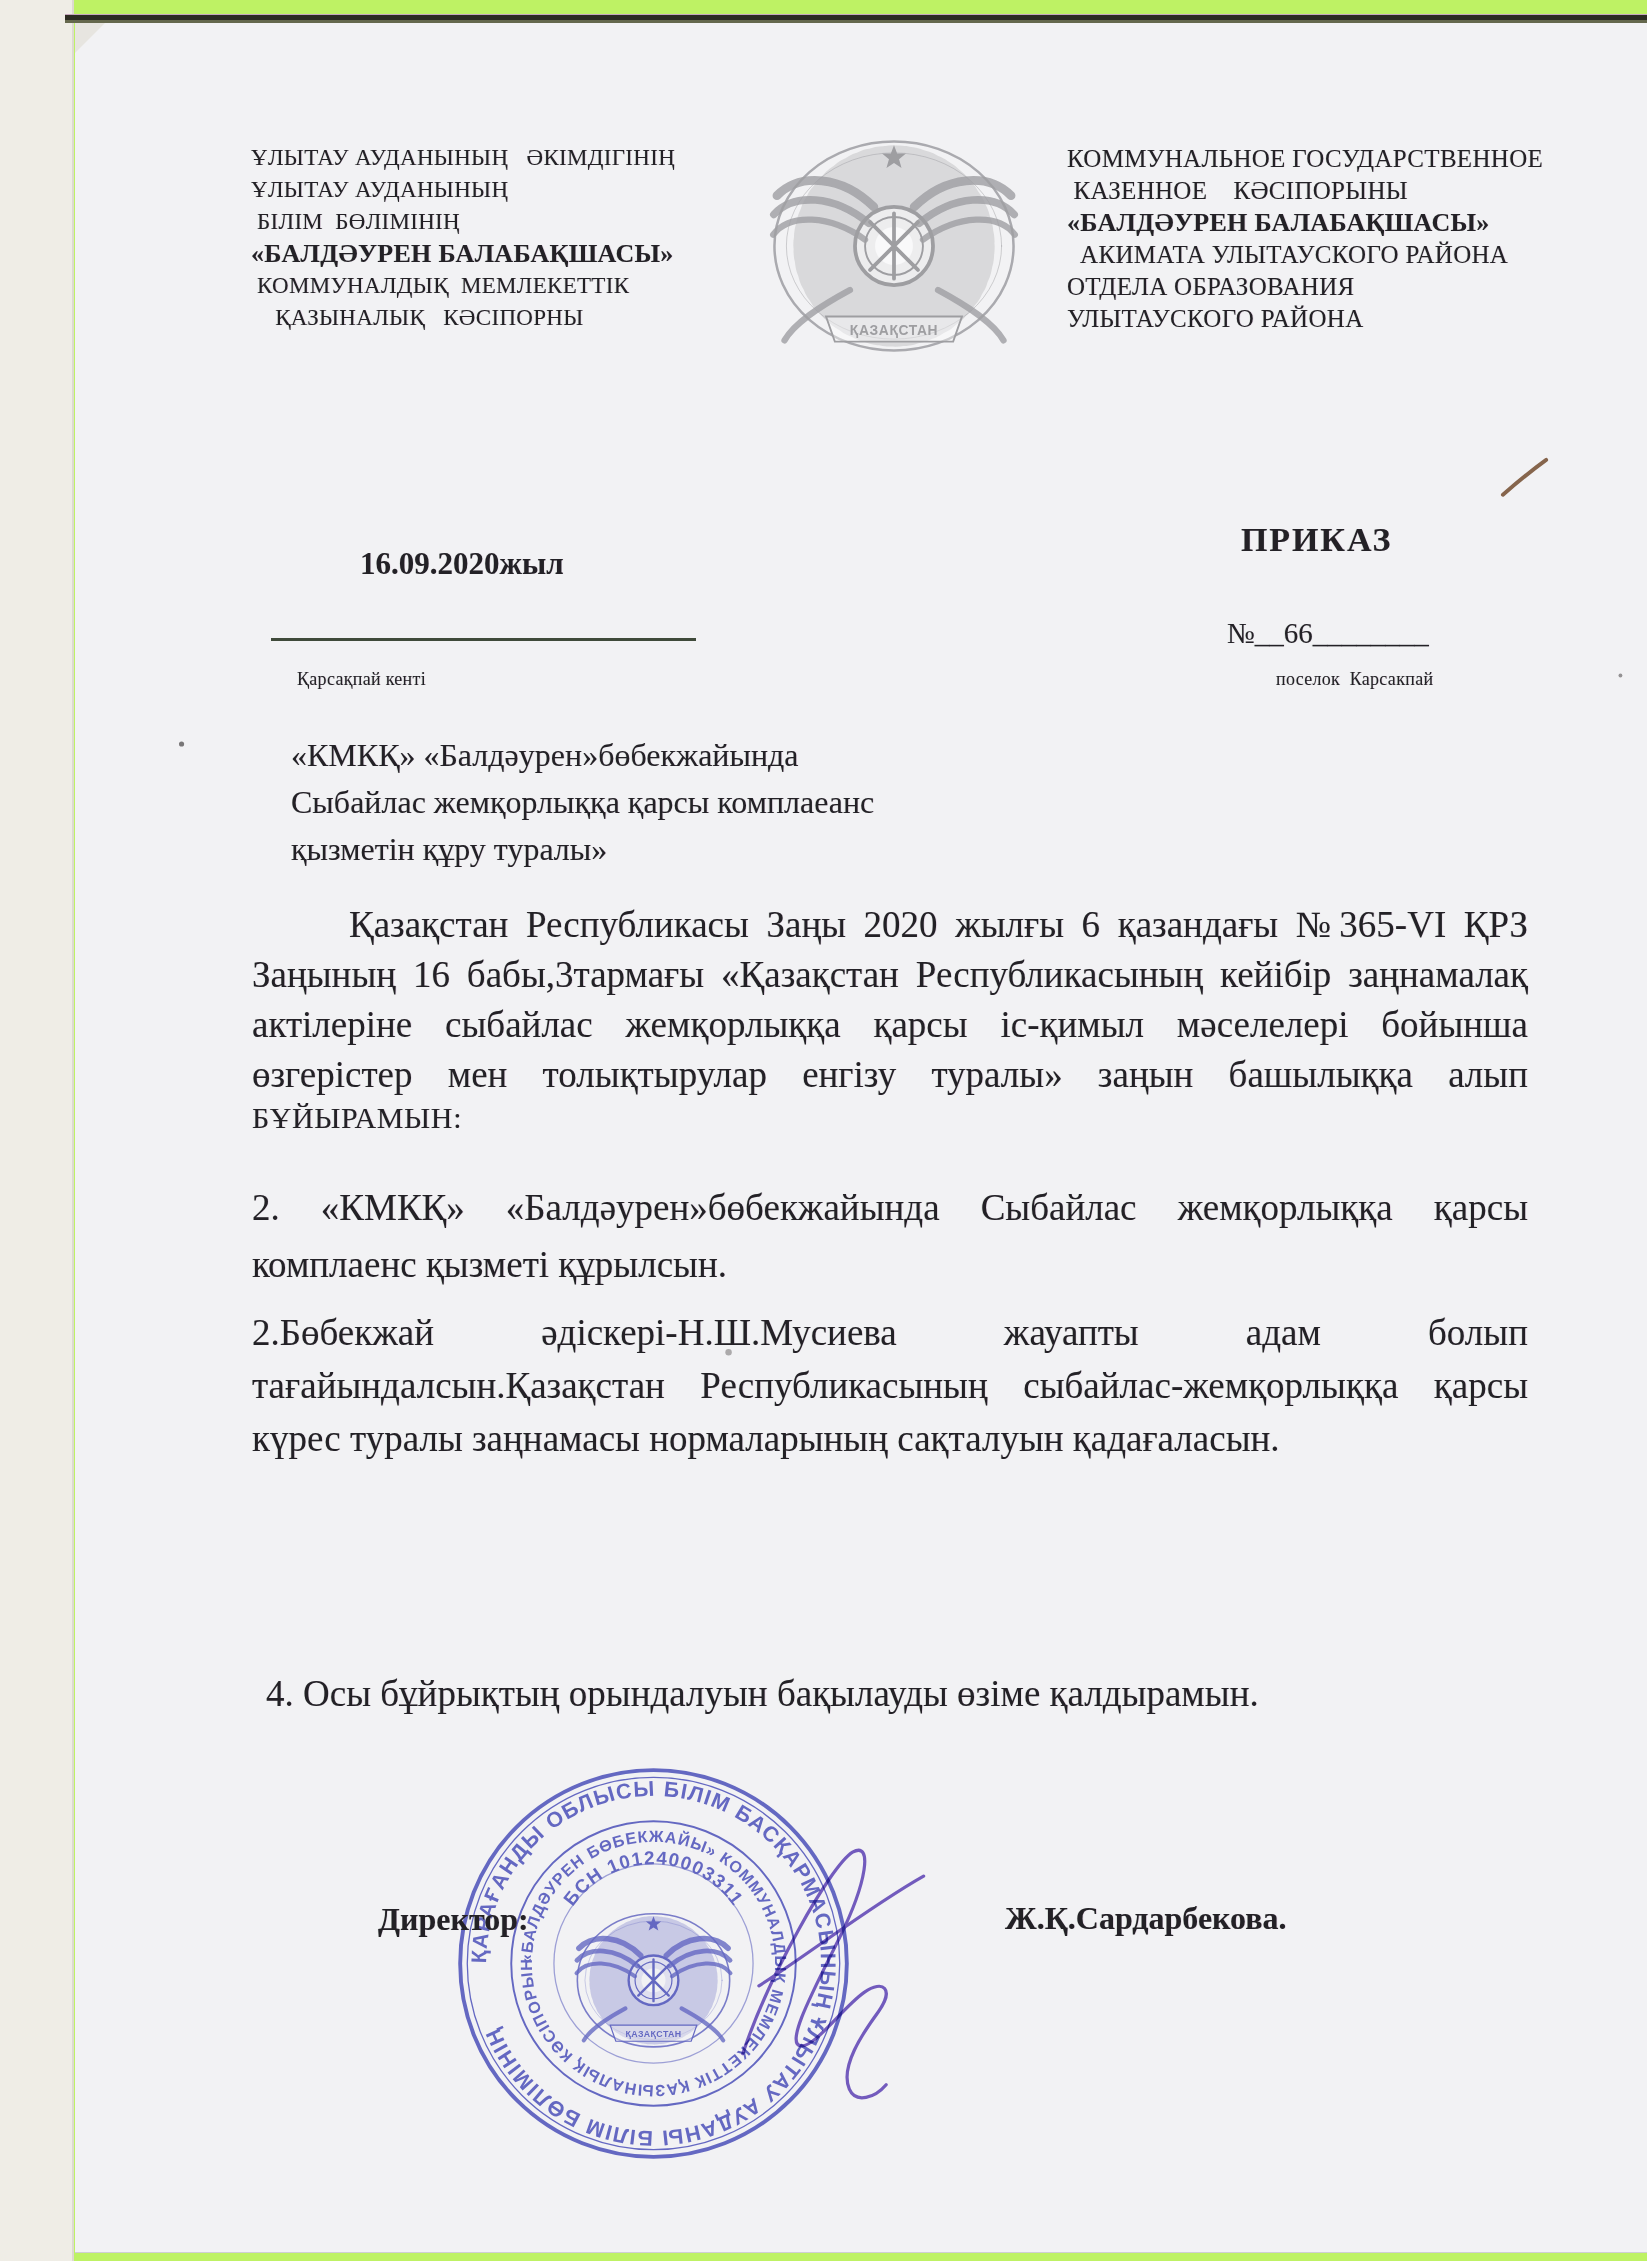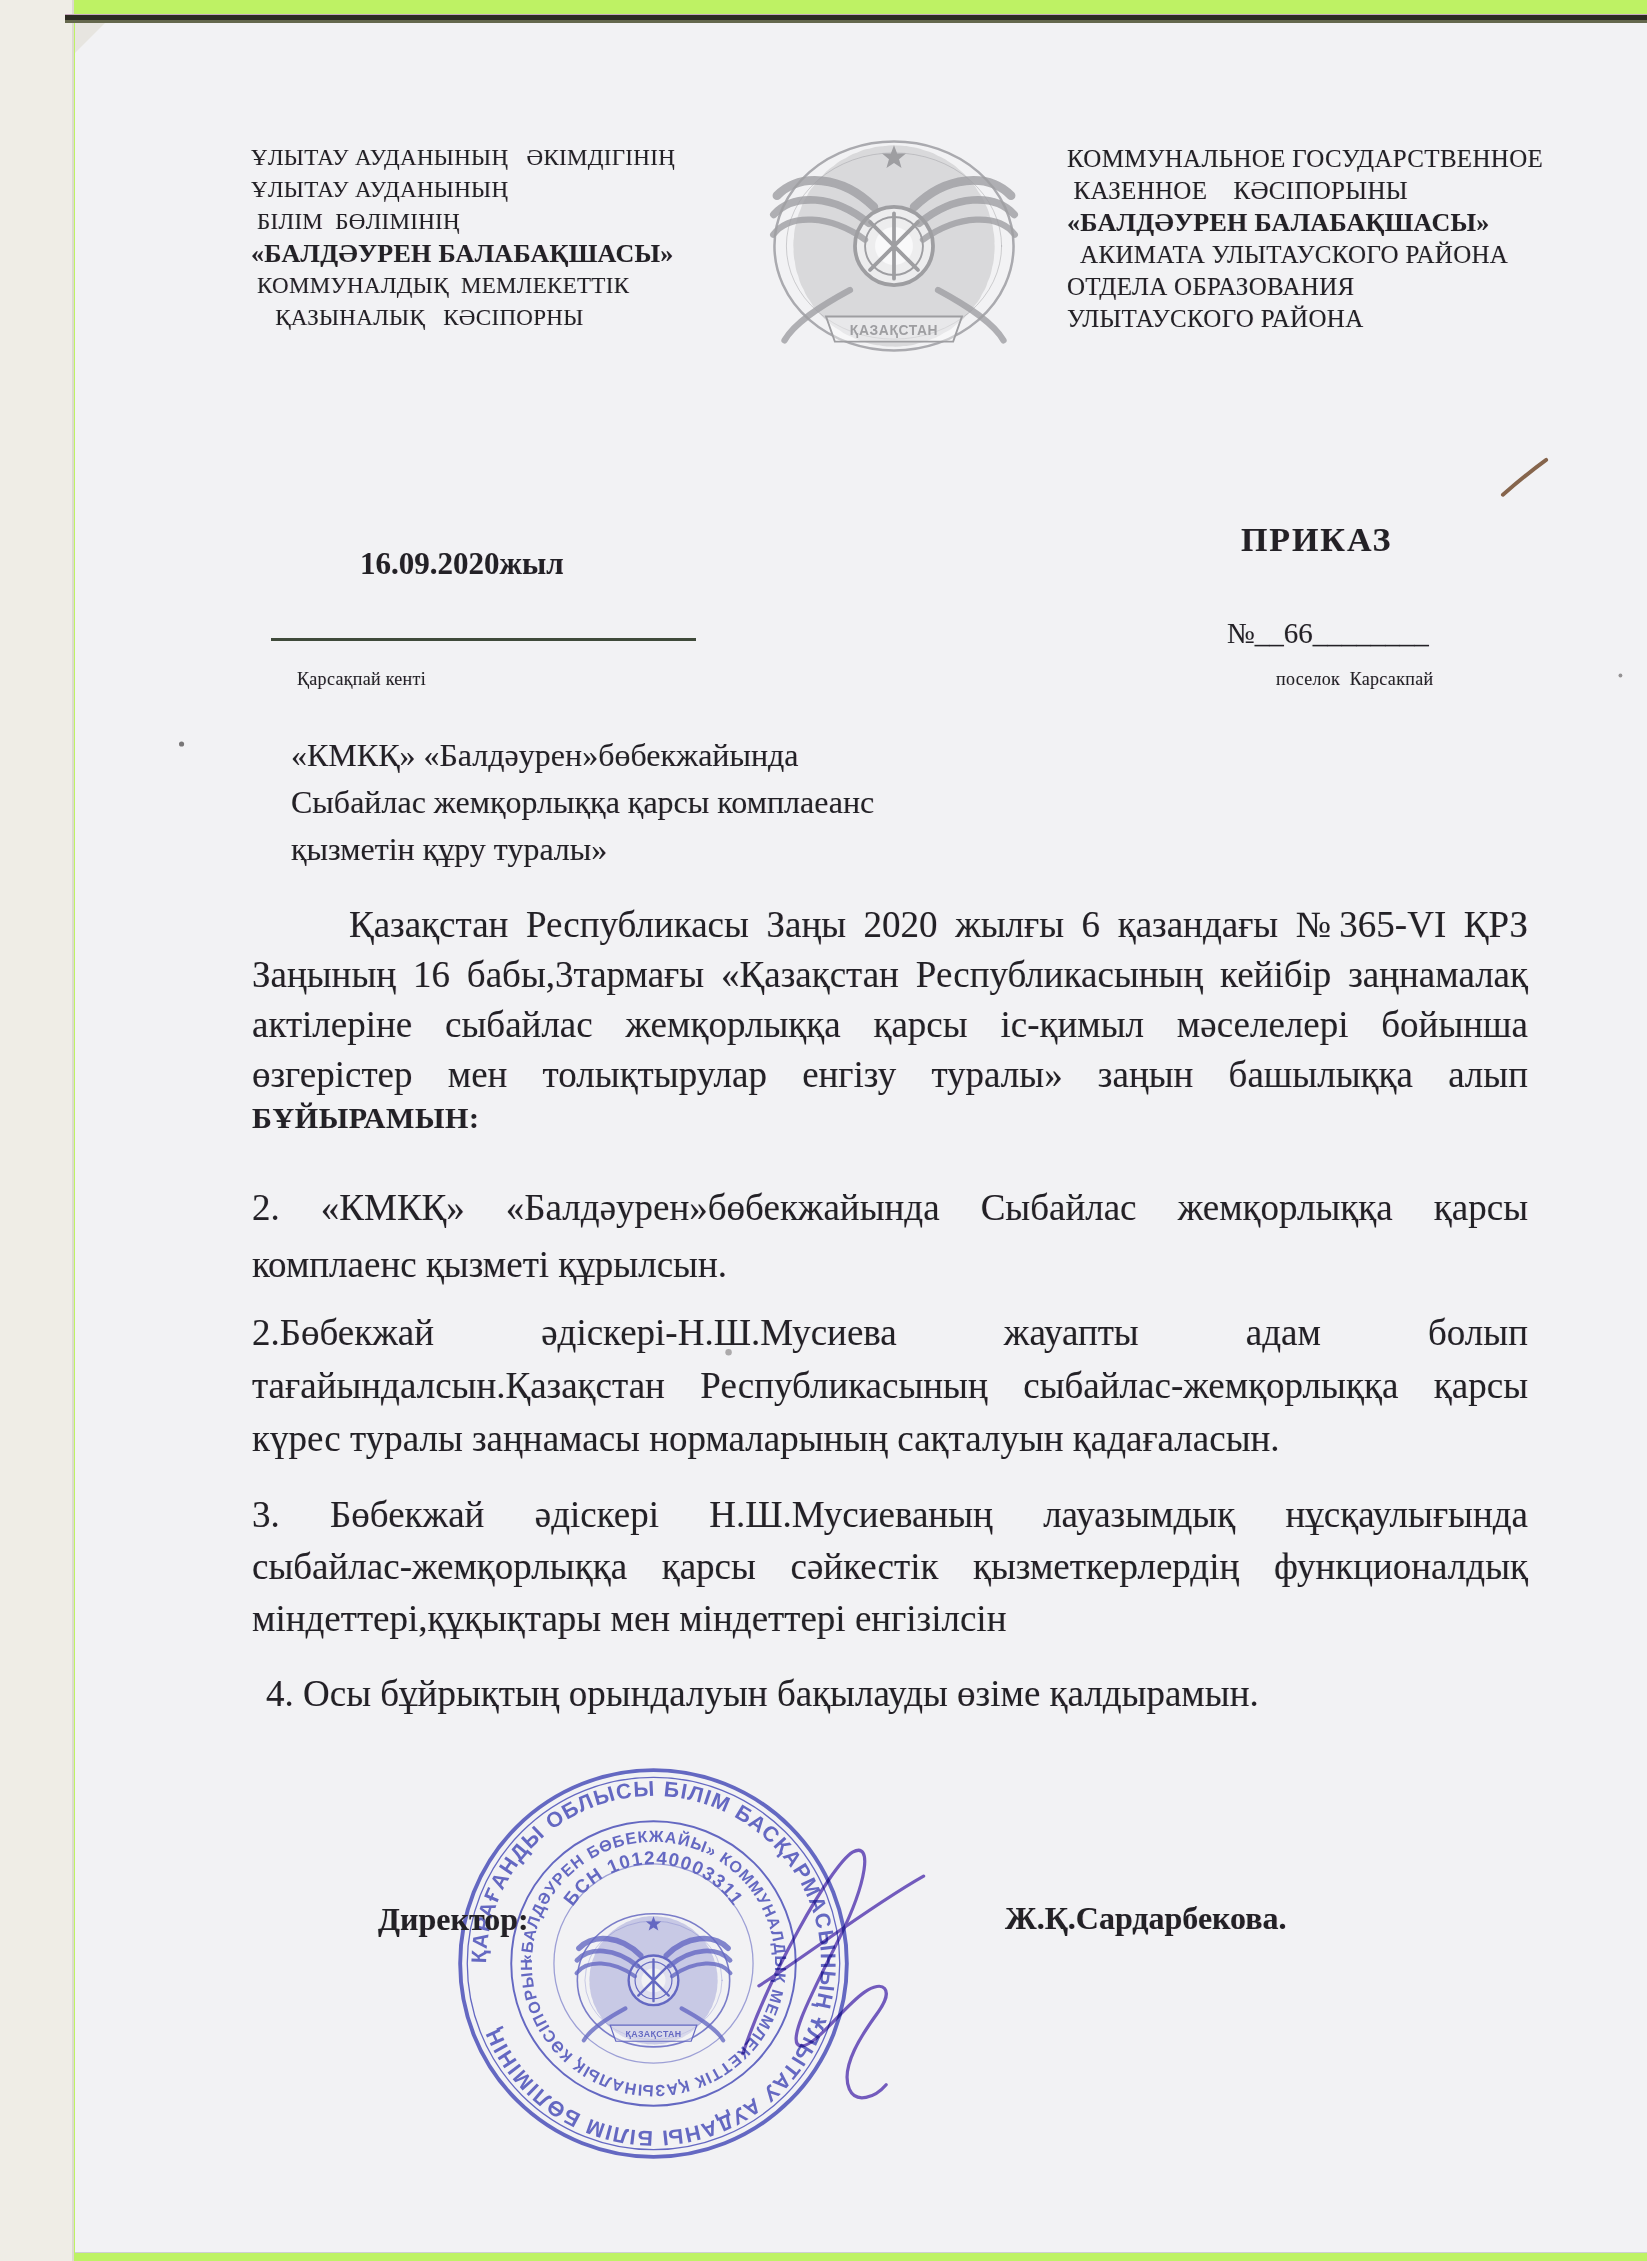--- a/index.html
+++ b/index.html
@@ -34,21 +34,21 @@
   .place-ru{left:1276px;top:669px;white-space:pre;}
 
   .subject{left:291px;top:732px;font-size:32px;font-weight:400;line-height:47px;}
 
   .body-par{width:1276px;font-size:37px;}
   .just .line{text-align:justify;text-align-last:justify;}
   .just .line:last-child{text-align-last:left;}
   .just.stretch-all .line:last-child{text-align-last:justify;}
   .preamble{left:252px;top:900px;line-height:50px;}
   .preamble .line:first-child{text-indent:97px;}
-  .resolve{left:252px;top:1101px;font-size:30px;font-weight:700;letter-spacing:0.6px;}
+  .resolve{left:252px;top:1101px;font-size:30px;font-weight:400;letter-spacing:0.6px;}
   .item1{left:252px;top:1179px;line-height:57px;}
   .item2{left:252px;top:1306px;line-height:53px;}
   .item3{left:252px;top:1489px;line-height:52px;}
   .item4{left:252px;top:1668px;line-height:52px;}
   .item4 .line{text-indent:14px;}
 
   .sig-role{left:378px;top:1901px;font-size:32px;font-weight:700;z-index:3;}
   .sig-name{left:1005px;top:1900px;font-size:32px;font-weight:700;}
 
   .stamp-svg{position:absolute;left:444px;top:1754px;width:419px;height:419px;mix-blend-mode:multiply;opacity:.9;}
@@ -143,25 +143,20 @@
 
   <div class="txt body-par just item1">
       <div class="line">2. «КМКҚ» «Балдәурен»бөбекжайында Сыбайлас жемқорлыққа қарсы</div>
       <div class="line">комплаенс қызметі құрылсын.</div>
     </div>
   <div class="txt body-par just item2">
       <div class="line">2.Бөбекжай әдіскері-Н.Ш.Мусиева жауапты адам болып</div>
       <div class="line">тағайындалсын.Қазақстан Республикасының сыбайлас-жемқорлыққа қарсы</div>
       <div class="line">күрес туралы заңнамасы нормаларының сақталуын қадағаласын.</div>
     </div>
-  <div class="txt body-par just item3">
-      <div class="line">3. Бөбекжай әдіскері Н.Ш.Мусиеваның лауазымдық нұсқаулығында</div>
-      <div class="line">сыбайлас-жемқорлыққа қарсы сәйкестік қызметкерлердің функционалдық</div>
-      <div class="line">міндеттері,құқықтары мен міндеттері енгізілсін</div>
-    </div>
   <div class="txt body-par item4">
       <div class="line">4. Осы бұйрықтың орындалуын бақылауды өзіме қалдырамын.</div>
     </div>
 
   <div class="txt sig-role">Директор:</div>
   <div class="txt sig-name">Ж.Қ.Сардарбекова.</div>
 
   <svg class="stamp-svg" viewBox="-324 -324 648 648">
     <g color="#4b50c0" opacity="0.92">
       <circle r="299" stroke="currentColor" stroke-width="6" fill="none"></circle>

